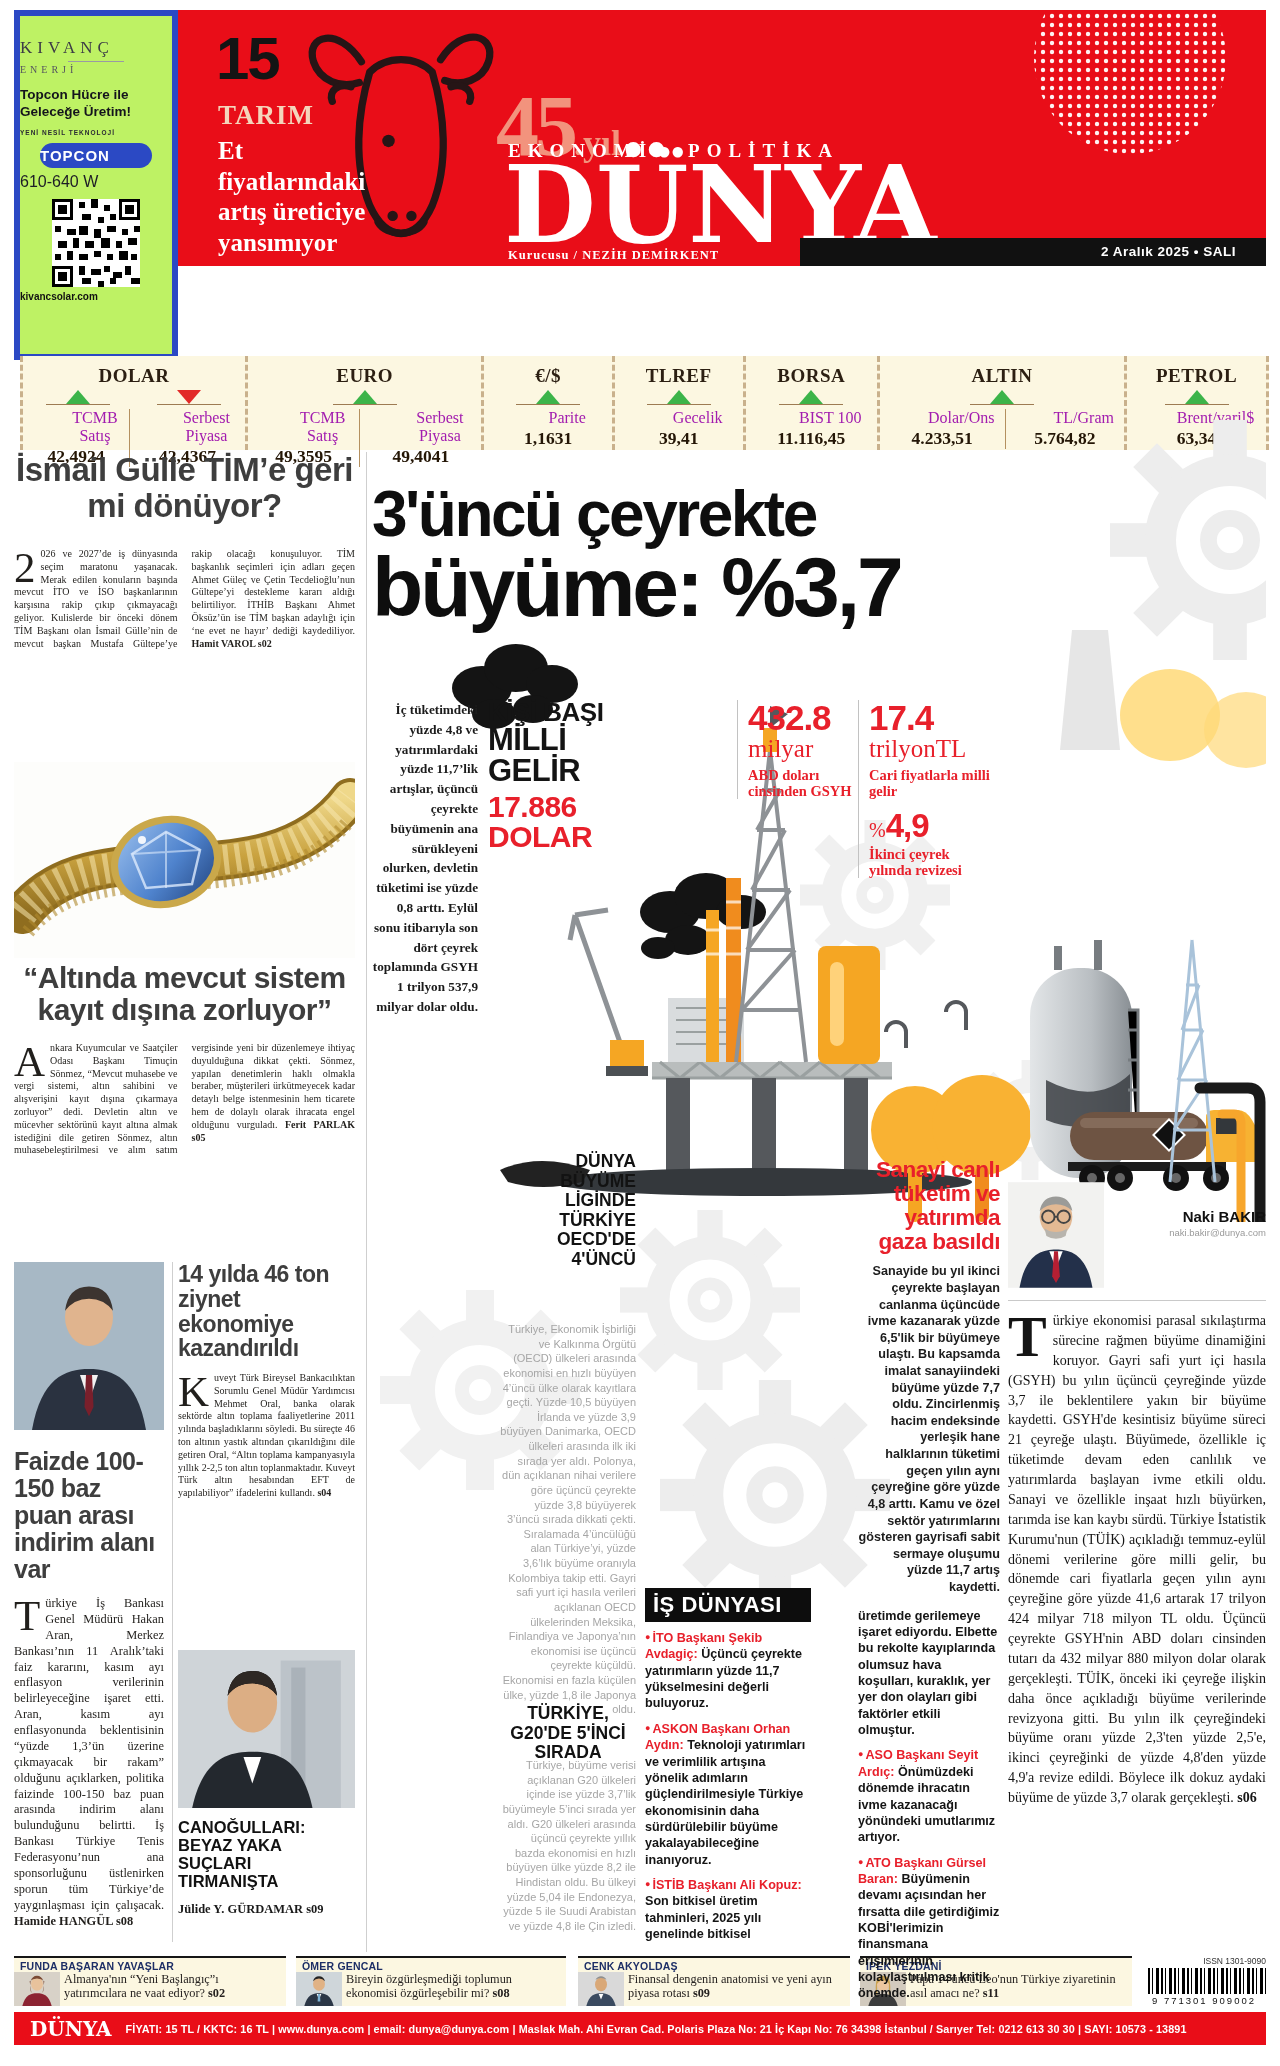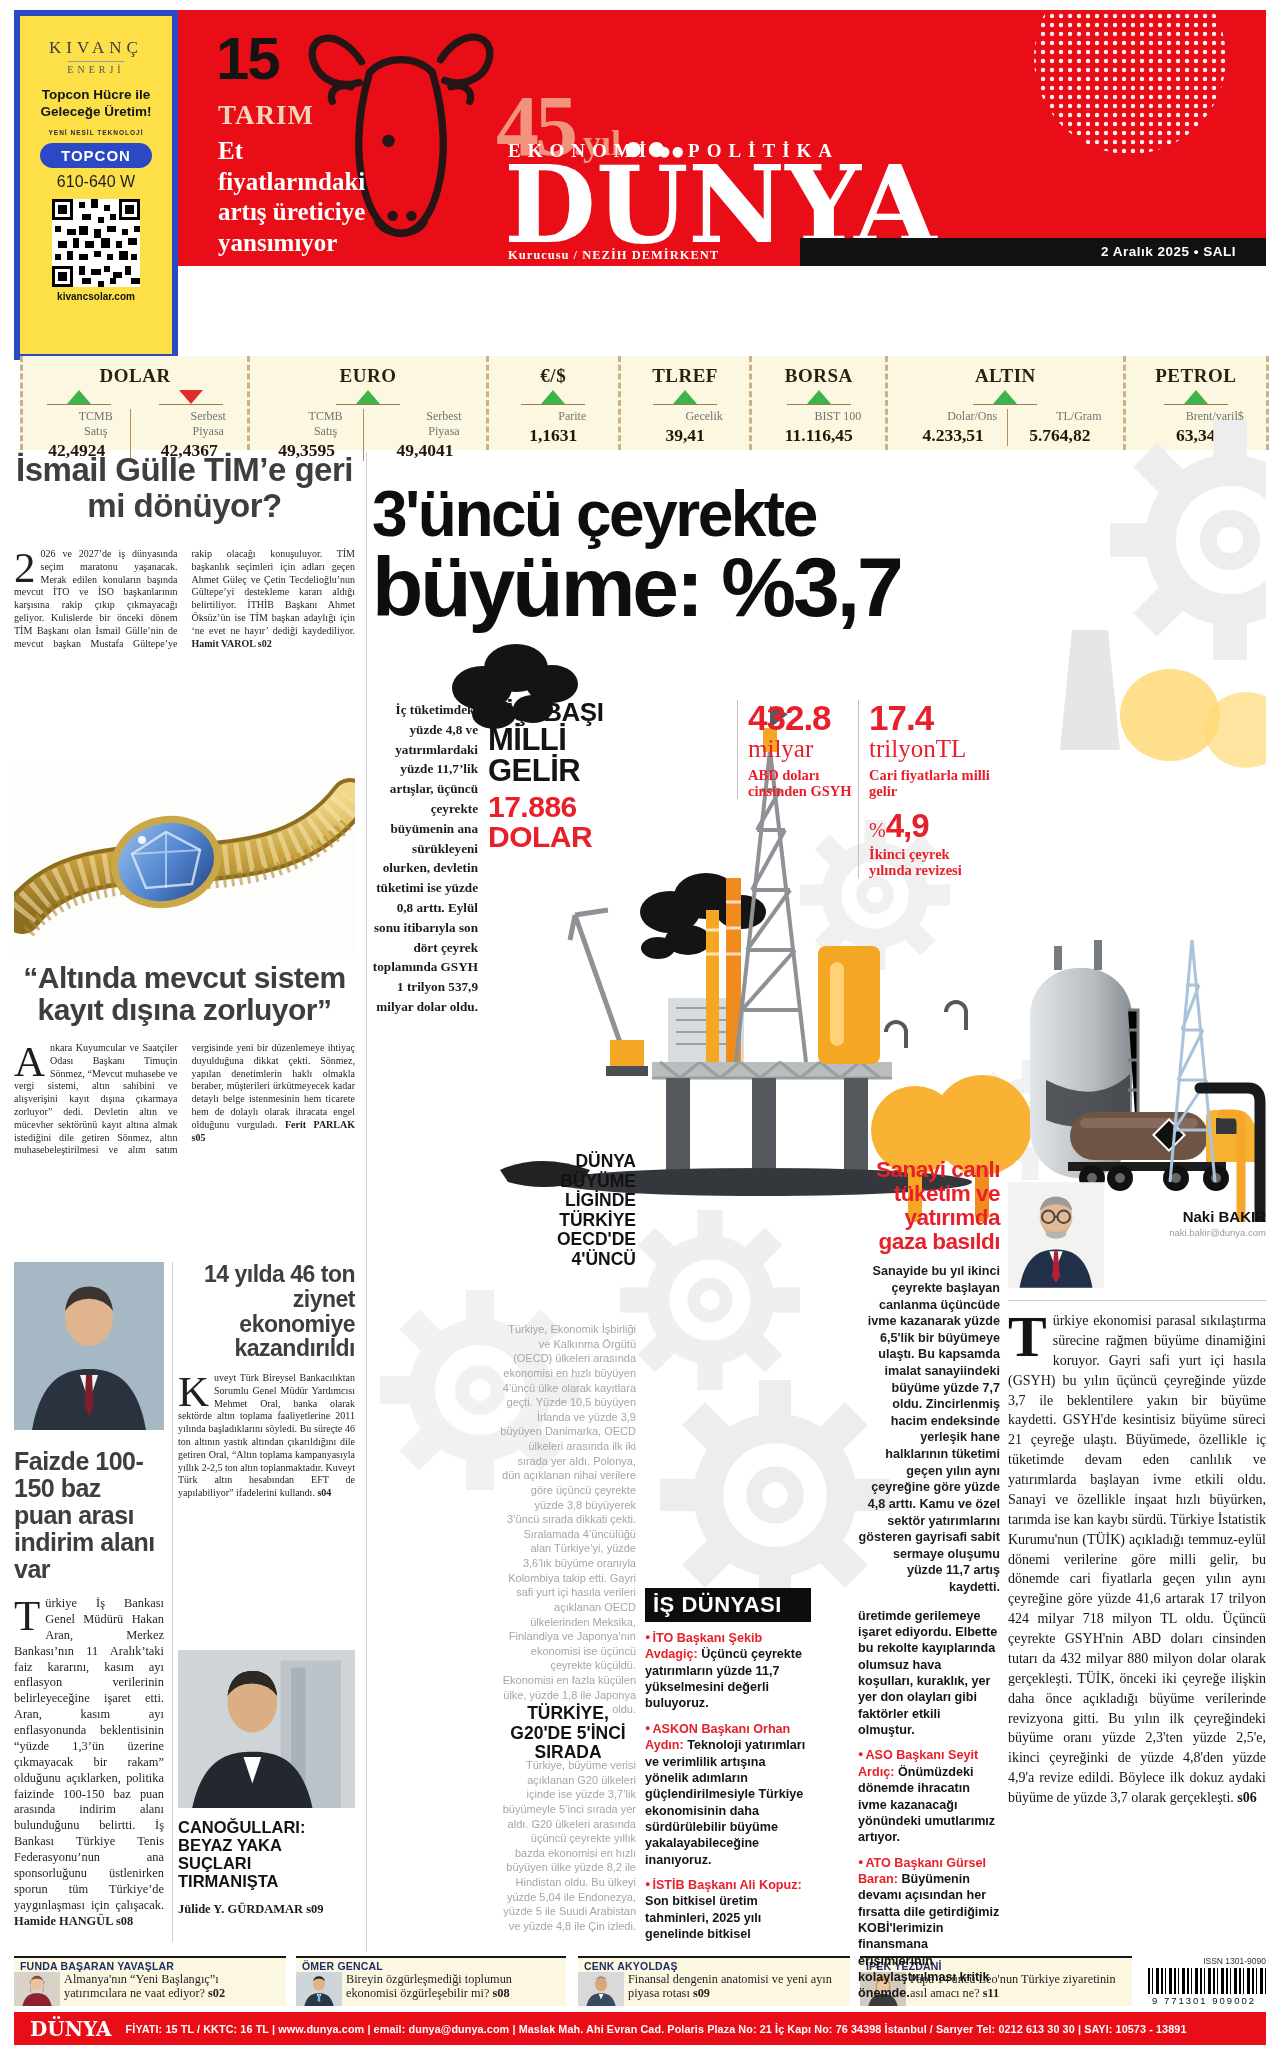--- a/index.html
+++ b/index.html
@@ -2,21 +2,21 @@
 <html><head>
 <meta charset="utf-8">
 <style>
   html,body{margin:0;padding:0;background:#e9e9e9;}
   #page{position:relative;width:1280px;height:2066px;background:#fff;overflow:hidden;
         font-family:"Liberation Serif",serif;color:#1a1a1a;margin:0 auto;}
   .abs{position:absolute;}
   .sans{font-family:"Liberation Sans",sans-serif;}
 
   
-  #ad{left:14px;top:10px;width:152px;height:338px;border:6px solid #2b49c4;background:#fde047;text-align:center;}
+  #ad{left:14px;top:10px;width:152px;height:338px;border:6px solid #2b49c4;background:#bef264;text-align:left;}
   #ad .brand{margin-top:22px;font-size:17px;letter-spacing:5px;color:#3c3c46;}
   #ad .brand-line{width:56px;border-top:1px solid #9a9aa4;margin:3px auto 2px;}
   #ad .brand-sub{font-size:10px;letter-spacing:4px;color:#55555f;}
   #ad .slogan{margin-top:12px;font-size:13.5px;font-weight:bold;color:#14141c;line-height:1.25;}
   #ad .tagline{margin-top:8px;font-size:6.5px;font-weight:bold;letter-spacing:1px;color:#2a2a33;}
   #ad .pill{margin:7px auto 0;width:112px;height:25px;border-radius:13px;background:#2b49c4;color:#fff;
             font-weight:bold;font-size:15px;line-height:25px;letter-spacing:1px;}
   #ad .watt{margin-top:5px;font-size:16px;color:#1d1d26;}
   #ad .qr{margin:8px auto 0;width:88px;height:88px;}
   #ad .site{margin-top:4px;font-size:10px;font-weight:bold;color:#111;}
@@ -51,21 +51,21 @@
   .t-title{font-size:19px;font-weight:bold;color:#2c1f12;letter-spacing:.5px;}
   .t-arrows{display:flex;justify-content:space-around;margin-top:3px;}
   .arrow-wrap{width:64px;border-bottom:1px solid #9d7b52;display:flex;justify-content:center;padding-bottom:0;}
   .tri-up{width:0;height:0;border-left:12px solid transparent;border-right:12px solid transparent;
           border-bottom:14px solid #3cb449;}
   .tri-down{width:0;height:0;border-left:12px solid transparent;border-right:12px solid transparent;
             border-top:14px solid #e22a28;}
   .t-subs{display:flex;justify-content:center;margin-top:4px;}
   .t-sub{padding:0 10px;}
   .t-sub + .t-sub{border-left:1px solid #b4905f;}
-  .t-label{font-size:12px;color:#737373;margin-left:38px;}
+  .t-label{font-size:16px;color:#a21caf;margin-left:38px;}
   .t-val{font-size:17.5px;font-weight:bold;color:#241606;margin-top:1px;}
 
   
   .vrule{width:1px;background:#cfcfcf;}
   
   .lhead{font-family:"Liberation Sans",sans-serif;font-weight:bold;color:#3e3e3e;text-align:center;line-height:1.08;letter-spacing:-.5px;}
   .body-txt{font-size:10px;line-height:1.28;text-align:justify;color:#211f1c;}
   .two-col{column-count:2;column-gap:14px;}
   .dc::first-letter{float:left;font-size:43px;line-height:34px;padding:3px 5px 0 0;}
   .sig{font-weight:bold;}
@@ -504,21 +504,21 @@
       <rect width="100" height="110" fill="#aebfca"></rect>
       <rect width="100" height="110" fill="#9db0bd" opacity=".4"></rect>
       <ellipse cx="50" cy="36" rx="16" ry="19" fill="#e0b48e"></ellipse>
       <path d="M34,32 q2,-16 16,-16 q14,0 16,16 q-6,-8 -16,-8 q-10,0 -16,8Z" fill="#3c3430"></path>
       <path d="M12,110 C18,76 34,70 50,70 C66,70 82,76 88,110 Z" fill="#2a3240"></path>
       <path d="M44,74 L50,92 L56,74 Z" fill="#f2f2f2"></path>
       <path d="M48,74 L52,74 L53,95 L50,101 L47,95 Z" fill="#7a1f2b"></path>
     </svg>
   </div>
 
-  <div class="abs lhead" style="left:178px;top:1262px;width:177px;font-size:23px;text-align:right">14 yılda 46 ton ziynet ekonomiye kazandırıldı</div>
+  <div class="abs lhead" style="left:178px;top:1262px;width:177px;font-size:23px;text-align:left">14 yılda 46 ton ziynet ekonomiye kazandırıldı</div>
   <p class="abs body-txt dc" style="left:178px;top:1372px;width:177px;height:266px;margin:0"><span>Kuveyt Türk Bireysel Bankacılıktan Sorumlu Genel Müdür Yardımcısı Mehmet Oral, banka olarak sektörde altın toplama faaliyetlerine 2011 yılında başladıklarını söyledi. Bu süreçte 46 ton altının yastık altından çıkarıldığını dile getiren Oral, “Altın toplama kampanyasıyla yıllık 2-2,5 ton altın toplanmaktadır. Kuveyt Türk altın hesabından EFT de yapılabiliyor” ifadelerini kullandı.</span> <strong class="sig">s04</strong></p>
 
   <div class="abs lhead" style="left:14px;top:1448px;width:150px;font-size:25px;text-align:left">Faizde 100-150 baz puan arası indirim alanı var</div>
   <p class="abs body-txt dc" style="left:14px;top:1596px;width:150px;height:344px;margin:0;font-size:12.4px"><span>Türkiye İş Bankası Genel Müdürü Hakan Aran, Merkez Bankası’nın 11 Aralık’taki faiz kararını, kasım ayı enflasyon verilerinin belirleyeceğine işaret etti. Aran, kasım ayı enflasyonunda beklentisinin “yüzde 1,3’ün üzerine çıkmayacak bir rakam” olduğunu açıklarken, politika faizinde 100-150 baz puan arasında indirim alanı bulunduğunu belirtti. İş Bankası Türkiye Tenis Federasyonu’nun ana sponsorluğunu üstlenirken sporun tüm Türkiye’de yaygınlaşması için çalışacak.</span> <strong class="sig">Hamide HANGÜL s08</strong></p>
 
   <div class="abs" style="left:178px;top:1650px;width:177px;height:158px">
     <svg width="177" height="158" viewBox="0 0 100 90" preserveAspectRatio="none">
       <rect width="100" height="90" fill="#cfd4d8"></rect>
       <rect x="58" y="6" width="34" height="84" fill="#bcc3c9"></rect>
       <rect x="64" y="10" width="8" height="74" fill="#aab2b9"></rect>

